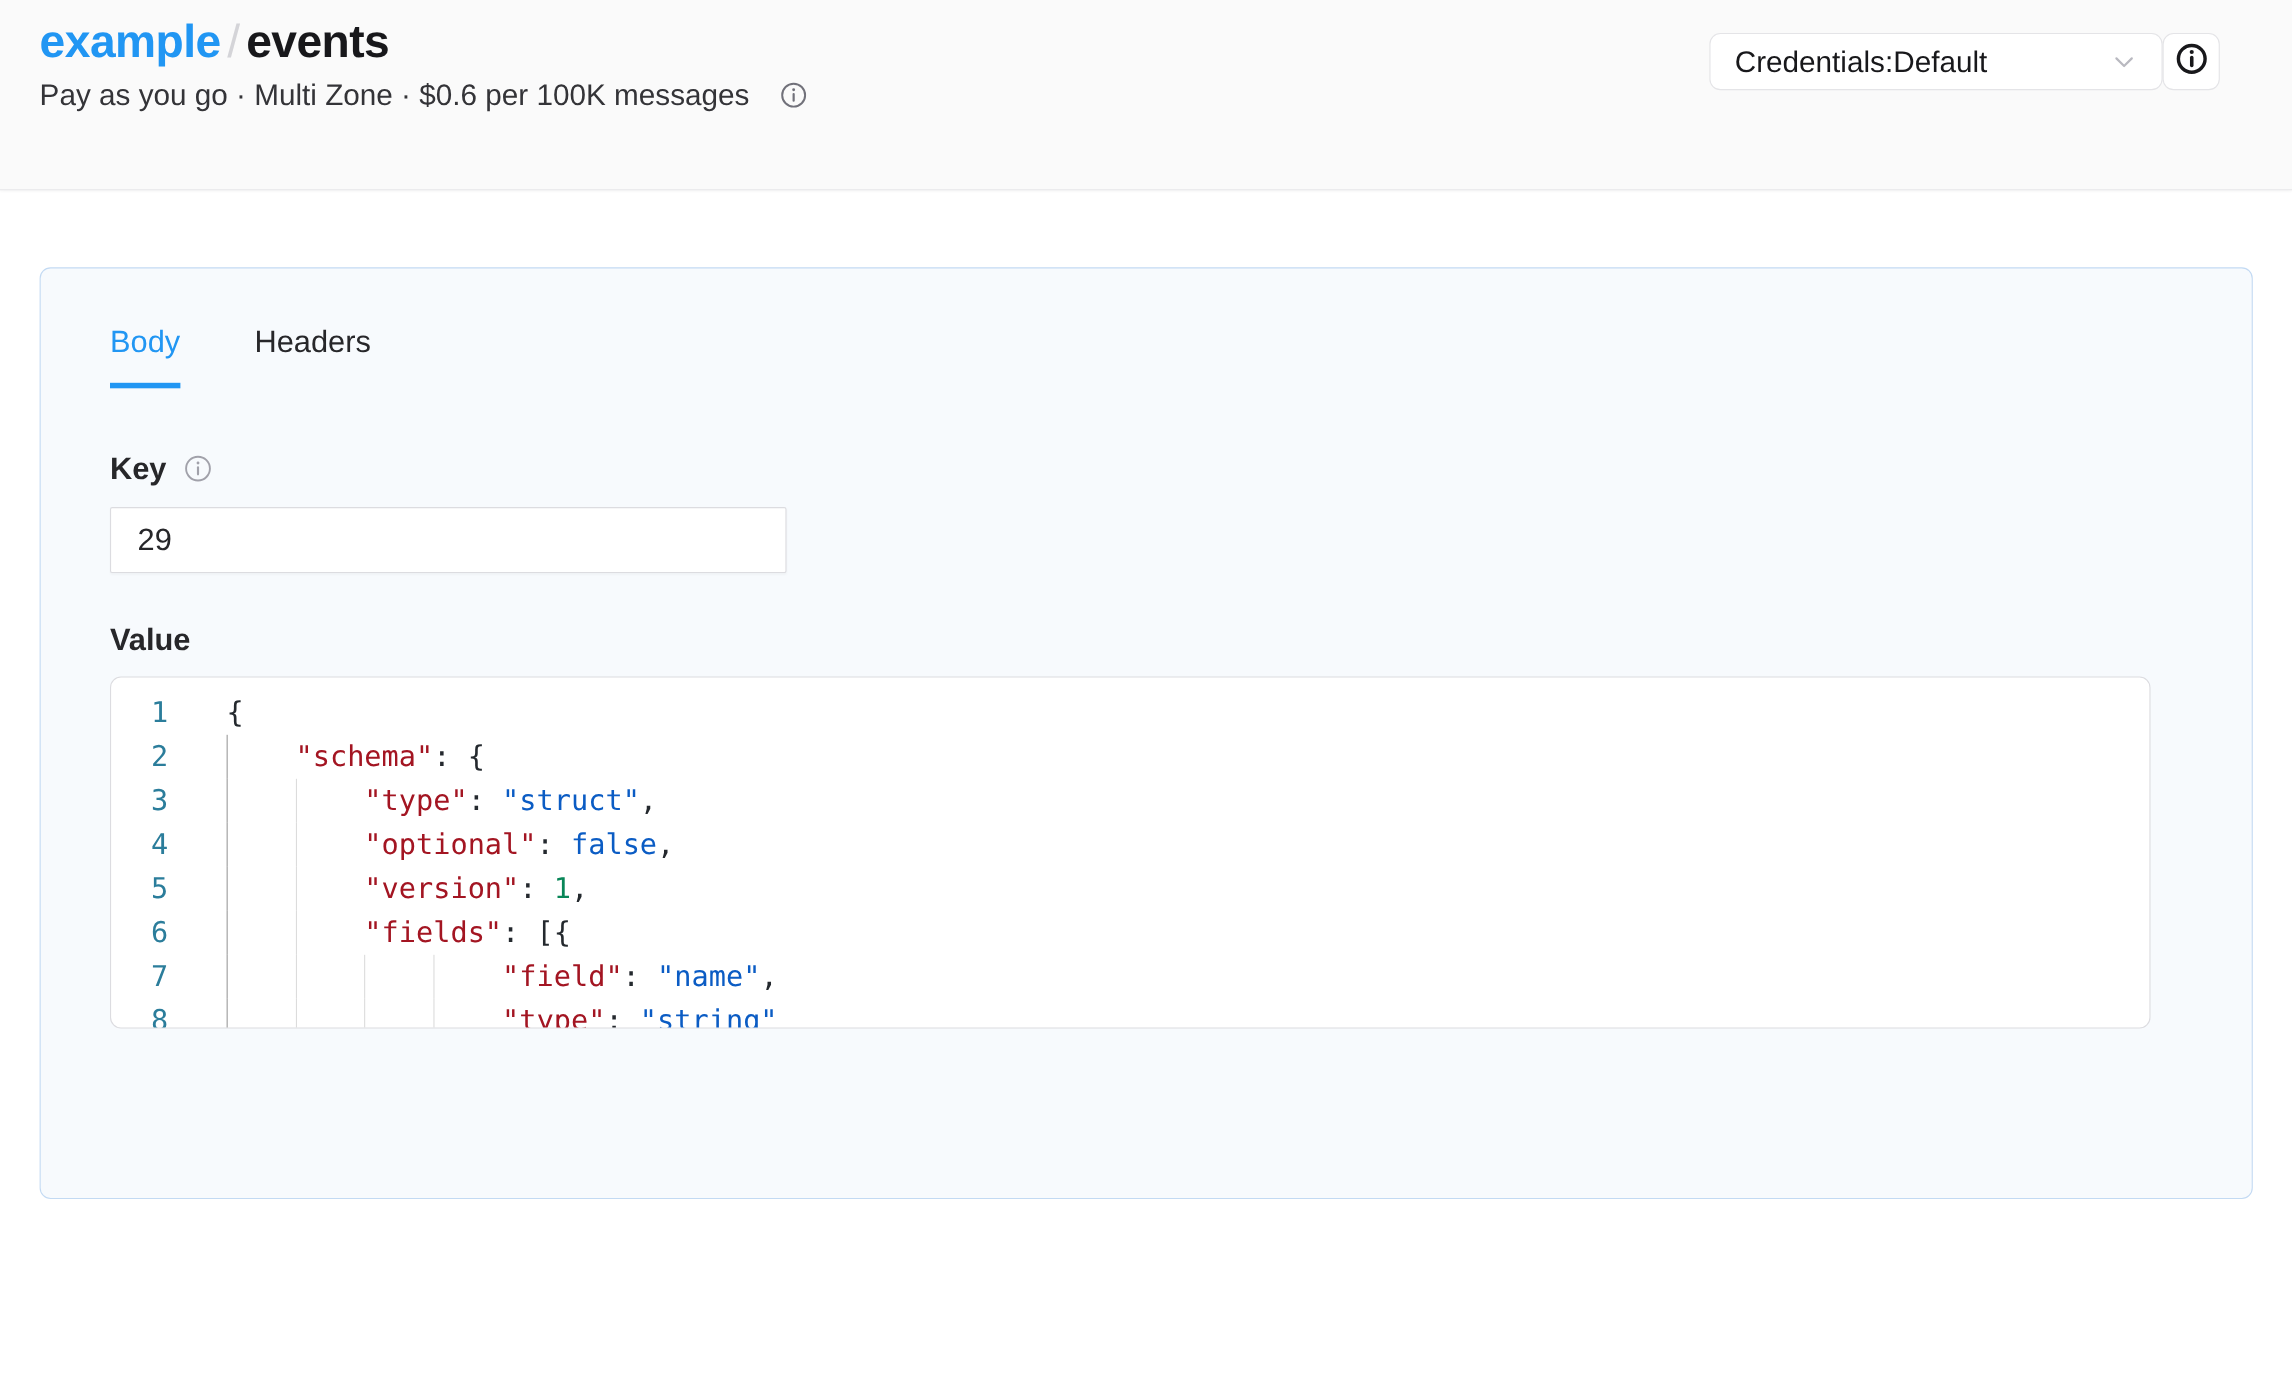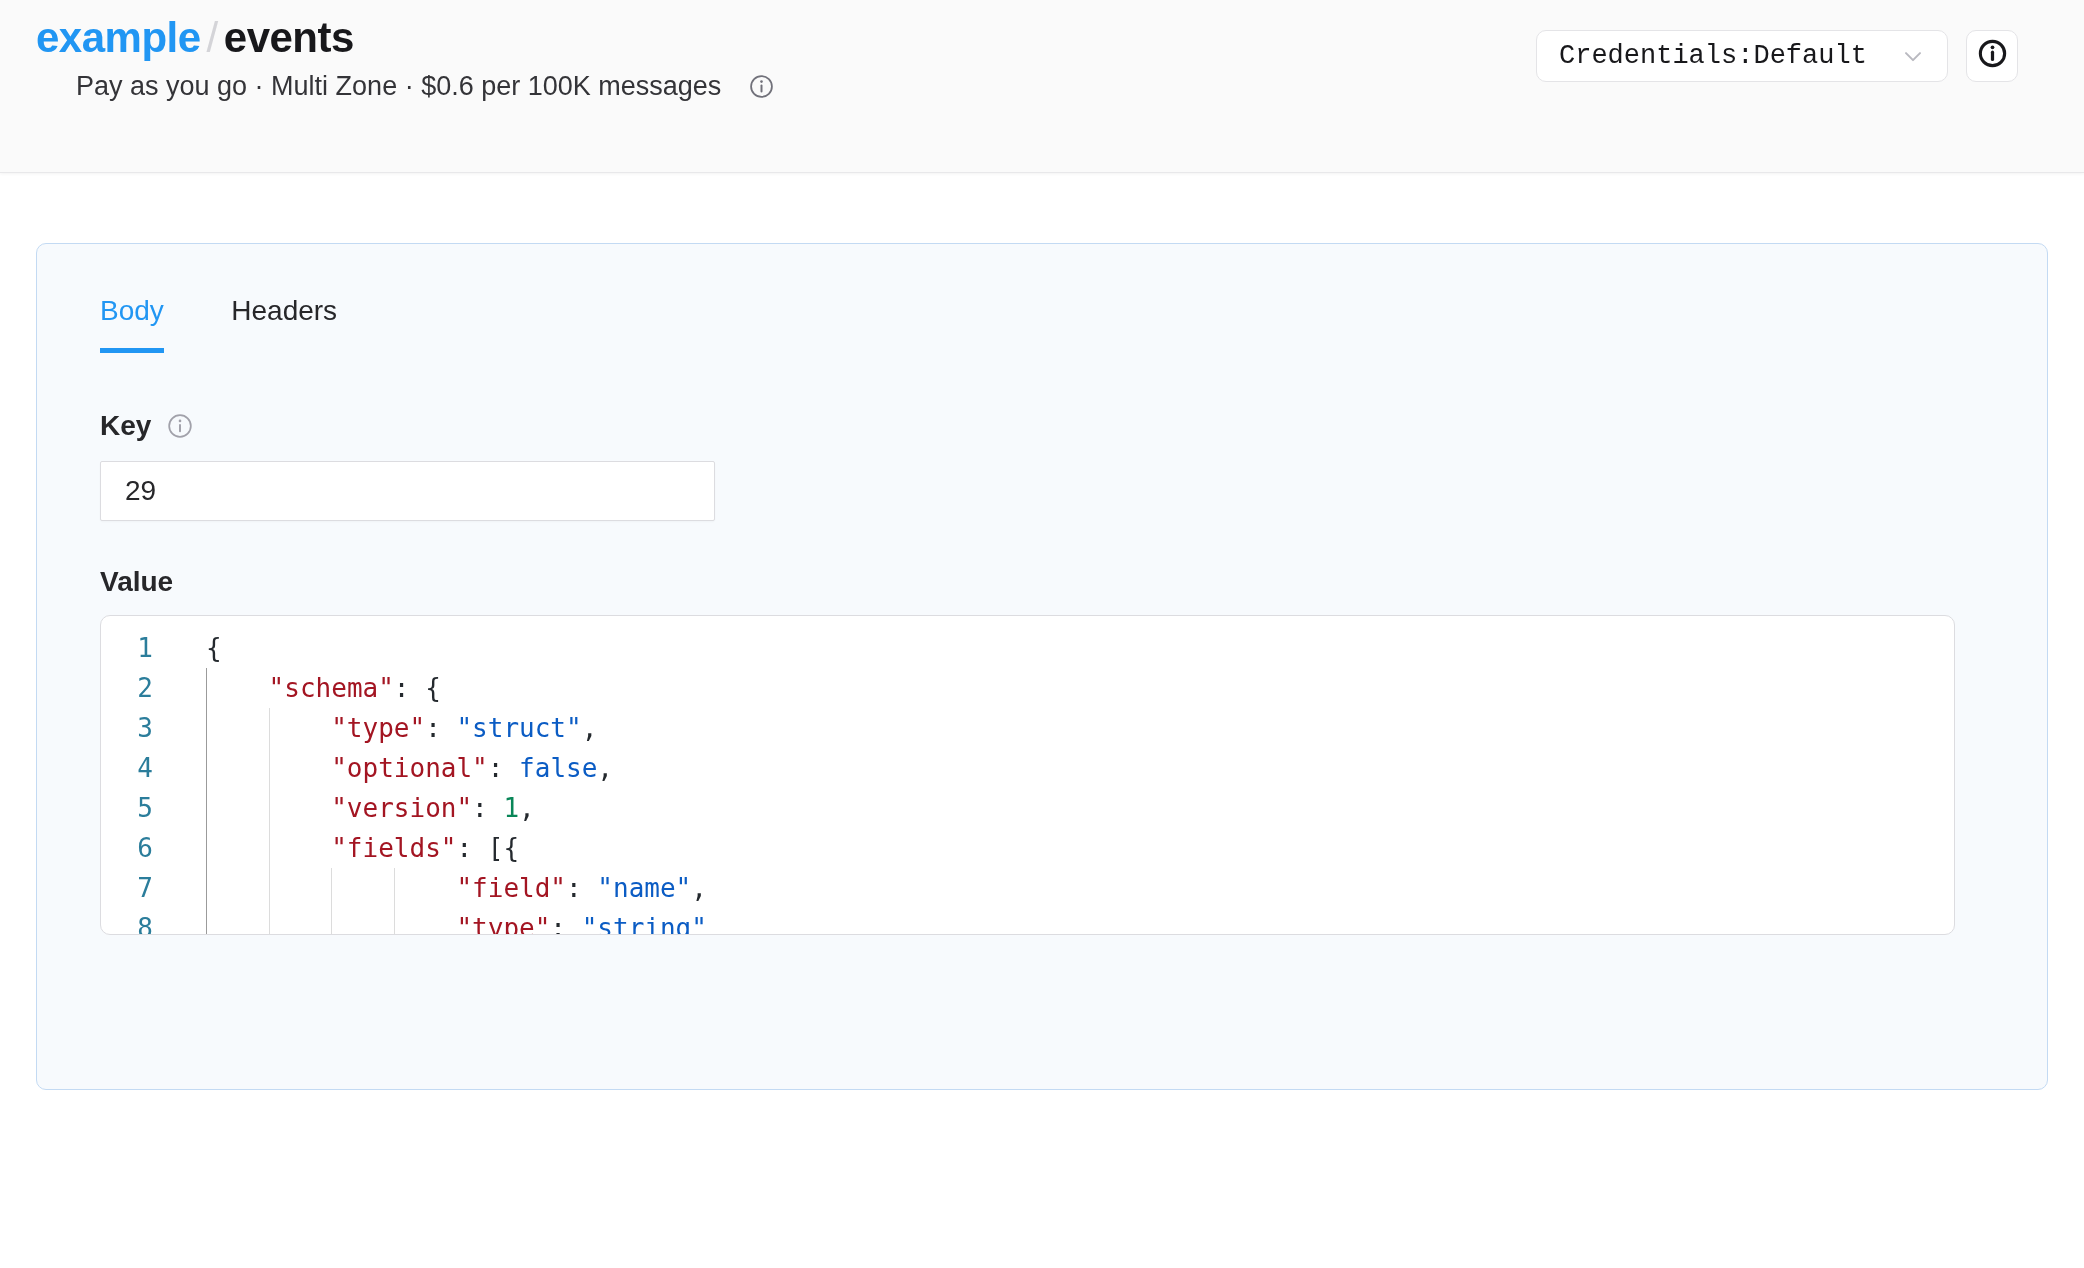--- a/index.html
+++ b/index.html
@@ -8,24 +8,24 @@
 
   
   .header { height:173px; background:#fafafa; border-bottom:1px solid #e8e8ea;
             box-shadow:0 1px 3px rgba(0,0,0,0.05);
             display:flex; justify-content:space-between; align-items:flex-start;
             padding:10px 66px 0 36px; }
   .title-row { font-size:42px; font-weight:700; line-height:56px; letter-spacing:-0.5px; }
   .crumb-cluster { color:var(--c-accent); cursor:pointer; }
   .crumb-sep { color:#d4d4d8; font-weight:400; padding:0 6px; }
   .crumb-topic { color:#18181b; }
-  .subtitle-row { margin-top:2px; display:flex; align-items:center; gap:28px;margin-left:40px; }
+  .subtitle-row { margin-top:2px; display:flex; align-items:center; gap:28px; }
   .subtitle { font-size:27px; color:#343438; line-height:36px; }
   .icon-info-sub { color:#71717a; display:inline-flex; cursor:pointer; }
-  .header-right { display:flex; gap:18px; margin-top:20px; align-items:flex-start;font-family:Liberation Mono, monospace; }
+  .header-right { display:flex; margin-top:20px; align-items:flex-start; }
   .credentials-box { width:412px; height:52px; background:#ffffff; border:1px solid #e4e4e7;
                      border-radius:10px; display:flex; align-items:center; padding:0 20px 0 22px;
                      font-size:27px; color:#18181b; cursor:pointer; }
   .credentials-box .cred-val { margin-left:0; }
   .credentials-box .chev { margin-left:auto; display:inline-flex; color:#b9b9c0; }
   .info-btn { width:52px; height:52px; background:#ffffff; border:1px solid #e4e4e7;
               border-radius:10px; display:flex; align-items:center; justify-content:center;
               color:#18181b; cursor:pointer; }
 
   

